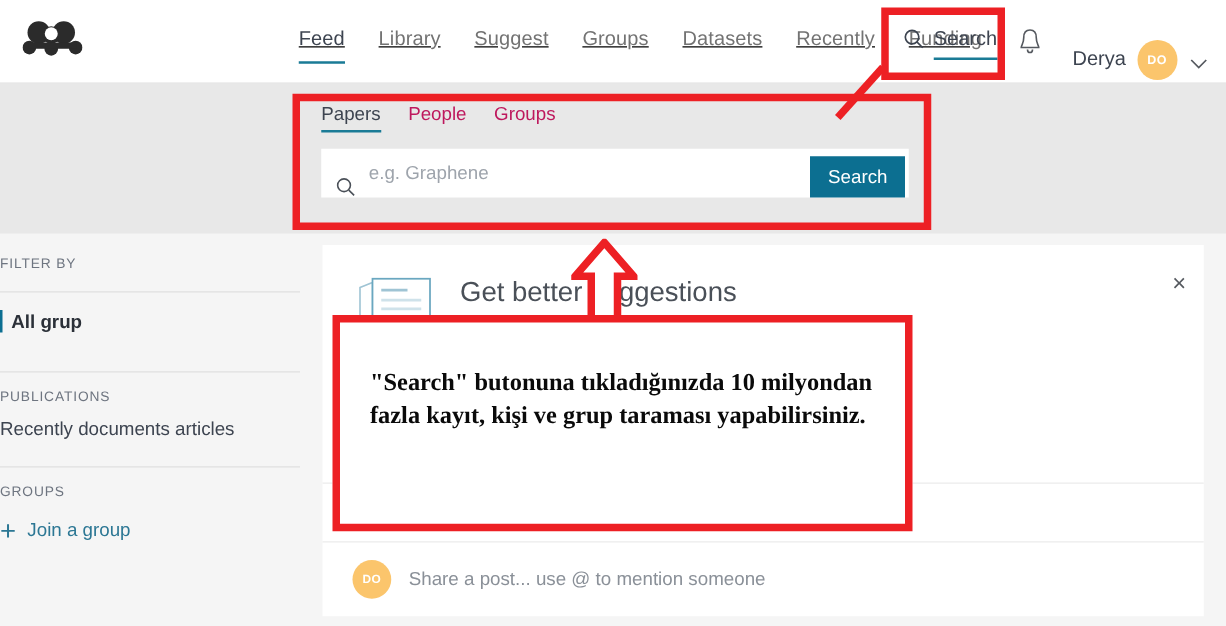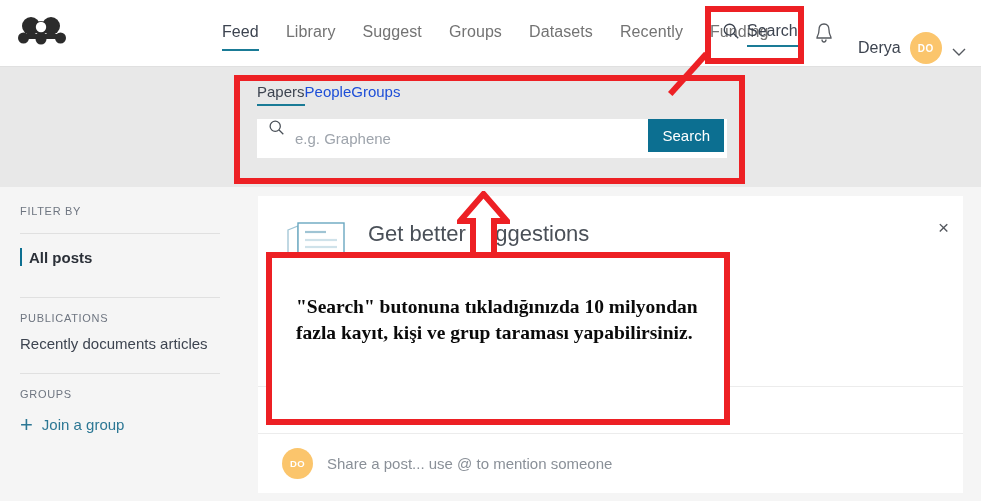--- a/index.html
+++ b/index.html
@@ -30,25 +30,26 @@
   }
 
   .logo {
     position: absolute;
     left: 18px; top: 12px;
     width: 48px; height: 40px;
   }
 
   .nav {
     position: absolute;
-    left: 222px; top: 0;
+    left: 239px; top: 0;
     height: 67px;
     display: flex;
     align-items: center;
     gap: 27px;
+    text-decoration: underline;
   }
   .nav-item {
     position: relative;
     font-size: 16px;
     color: #737373;
     letter-spacing: .1px;
     cursor: pointer;
     padding-bottom: 3px;
     white-space: nowrap;
   }
@@ -122,41 +123,42 @@
     height: 120px;
     background: #e8e8e8;
   }
   .sp-inner {
     position: absolute;
     left: 257px; top: 16px;
     width: 470px;
   }
   .sp-tabs {
     display: flex;
+    gap: 22px;
     margin-bottom: 13px;
   }
   .sp-tab {
     position: relative;
     font-size: 15px;
-    color: #1d4ed8;
+    color: #be185d;
     padding-bottom: 6px;
     cursor: pointer;
   }
   .sp-tab.active { color: #3d4450; }
   .sp-tab.active::after {
     content: "";
     position: absolute;
     left: 0; right: 0; bottom: 0;
     height: 2px;
     background: #1a7b96;
   }
 
   .sp-searchbar {
     display: flex;
-    align-items: flex-start;
+    align-items: flex-end;
     height: 39px;
     background: #ffffff;
   }
   .sp-mag {
     width: 38px;
     display: flex;
     align-items: center;
     justify-content: center;
     flex: 0 0 38px;
   }
@@ -184,21 +186,21 @@
     cursor: pointer;
   }
 
   
   .sidebar {
     position: absolute;
     left: 0; top: 187px;
     width: 240px;
     height: 314px;
     background: #f5f5f5;
-    padding: 0 20px;
+    padding: 0 0;
   }
   .sb-heading {
     font-size: 11px;
     letter-spacing: .7px;
     color: #6e7580;
     padding-top: 18px;
   }
   .sb-rule {
     height: 1px;
     background: #e0e0e0;
@@ -459,21 +461,21 @@
         <input class="sp-input" type="text" value="" placeholder="e.g. Graphene" style="">
         <button class="sp-btn">Search</button>
       </div>
     </div>
   </div>
 
   <div class="sidebar">
     <div class="sb-heading">FILTER BY</div>
     <div class="sb-rule"></div>
 
-    <div class="sb-allposts">All posts</div>
+    <div class="sb-allposts">All grup</div>
     <div class="sb-rule"></div>
 
     <div class="sb-group-label">PUBLICATIONS</div>
     <div class="sb-link">Recently documents articles</div>
 
     <div class="sb-rule" style="margin-top:14px"></div>
 
     <div class="sb-group-label">GROUPS</div>
     <div class="sb-join">
       <span class="plus-ic">+</span>

